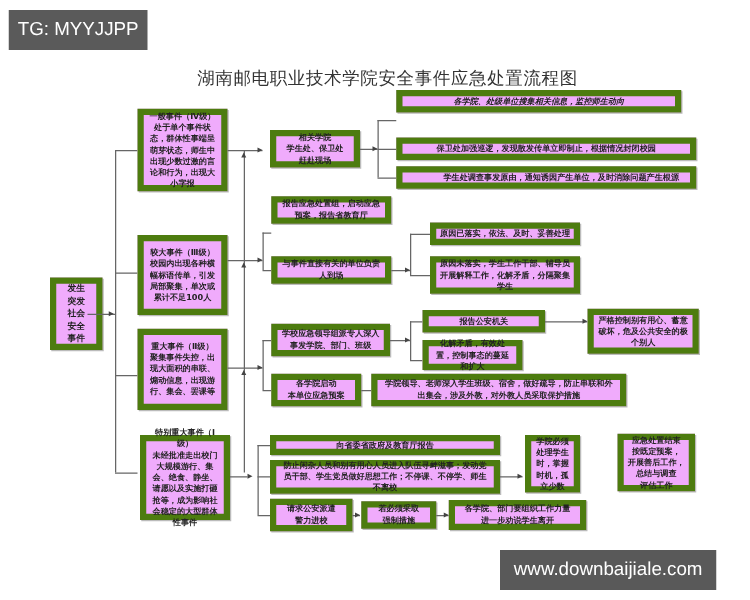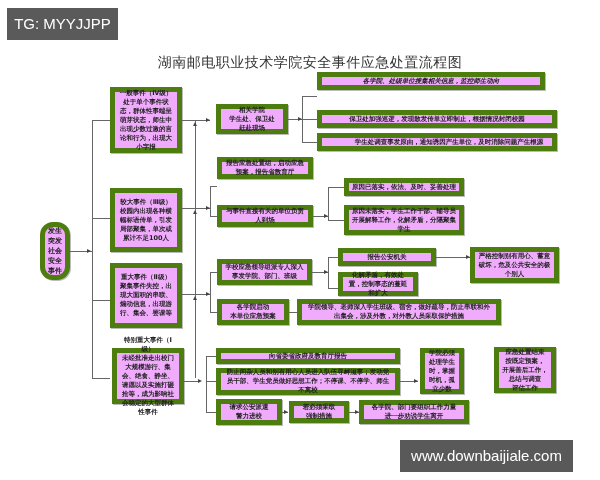--- a/index.html
+++ b/index.html
@@ -13,41 +13,41 @@
   .v{width:1px;}
   .arr{position:absolute;width:0;height:0;border-top:2px solid transparent;border-bottom:2px solid transparent;border-left:4px solid #444;}
   .arrup{position:absolute;width:0;height:0;border-left:2px solid transparent;border-right:2px solid transparent;border-bottom:4px solid #444;}
 </style>
 </head>
 <body>
 
 <div class="wm1">TG: MYYJJPP</div>
 <div class="title">湖南邮电职业技术学院安全事件应急处置流程图</div>
 
-<div class="box" style="left:40px;top:222px;width:30px;height:58px;font-size:7px;line-height:10px;border-radius:13px;">发生
+<div class="box" style="left:40px;top:222px;width:42px;height:58px;font-size:7px;line-height:10px;">发生
 突发
 社会
 安全
 事件</div>
 
 <div class="ln h" style="left:70px;top:251px;width:22px;"></div>
 <div class="arr" style="left:87px;top:249px;"></div>
 <div class="ln v" style="left:92px;top:120px;height:258px;"></div>
 <div class="ln h" style="left:92px;top:120px;width:18px;"></div>
 <div class="ln h" style="left:92px;top:218px;width:18px;"></div>
 <div class="ln h" style="left:92px;top:300px;width:18px;"></div>
 <div class="ln h" style="left:92px;top:378px;width:18px;"></div>
 
 <div class="box" style="left:110px;top:87px;width:72px;height:66px;">一般事件（Ⅳ级）
 处于单个事件状态，群体性事端呈萌芽状态，师生中出现少数过激的言论和行为，出现大小字报</div>
 <div class="box" style="left:110px;top:176px;width:72px;height:64px;margin-top:12px;">较大事件（Ⅲ级）
 校园内出现各种横幅标语传单，引发局部聚集，单次或累计不足100人</div>
 <div class="box" style="left:110px;top:263px;width:72px;height:65px;">重大事件（Ⅱ级）
 聚集事件失控，出现大面积的串联、煽动信息，出现游行、集会、罢课等</div>
-<div class="box" style="left:112px;top:348px;width:72px;height:56px;">特别重大事件（Ⅰ级）
+<div class="box" style="left:112px;top:348px;width:72px;height:68px;">特别重大事件（Ⅰ级）
 未经批准走出校门大规模游行、集会、绝食、静坐、请愿以及实施打砸抢等，成为影响社会稳定的大型群体性事件</div>
 
 <div class="ln v" style="left:195px;top:120px;height:258px;"></div>
 <div class="ln h" style="left:182px;top:120px;width:28px;"></div>
 <div class="arr" style="left:206px;top:118px;"></div>
 <div class="arrup" style="left:193px;top:122px;"></div>
 <div class="ln h" style="left:182px;top:208px;width:28px;"></div>
 <div class="arr" style="left:206px;top:206px;"></div>
 <div class="arrup" style="left:193px;top:210px;"></div>
 <div class="ln h" style="left:182px;top:294px;width:28px;"></div>

